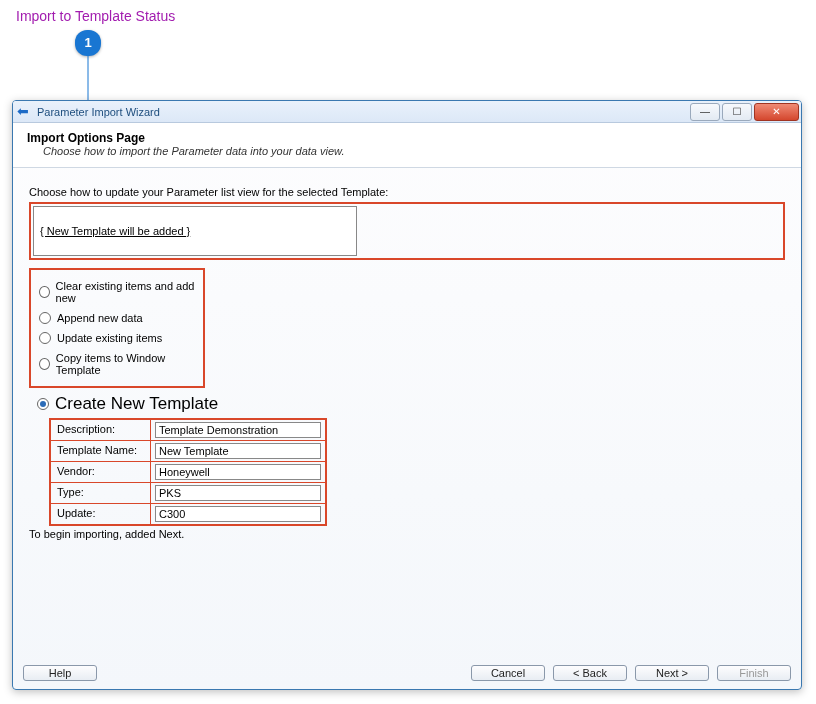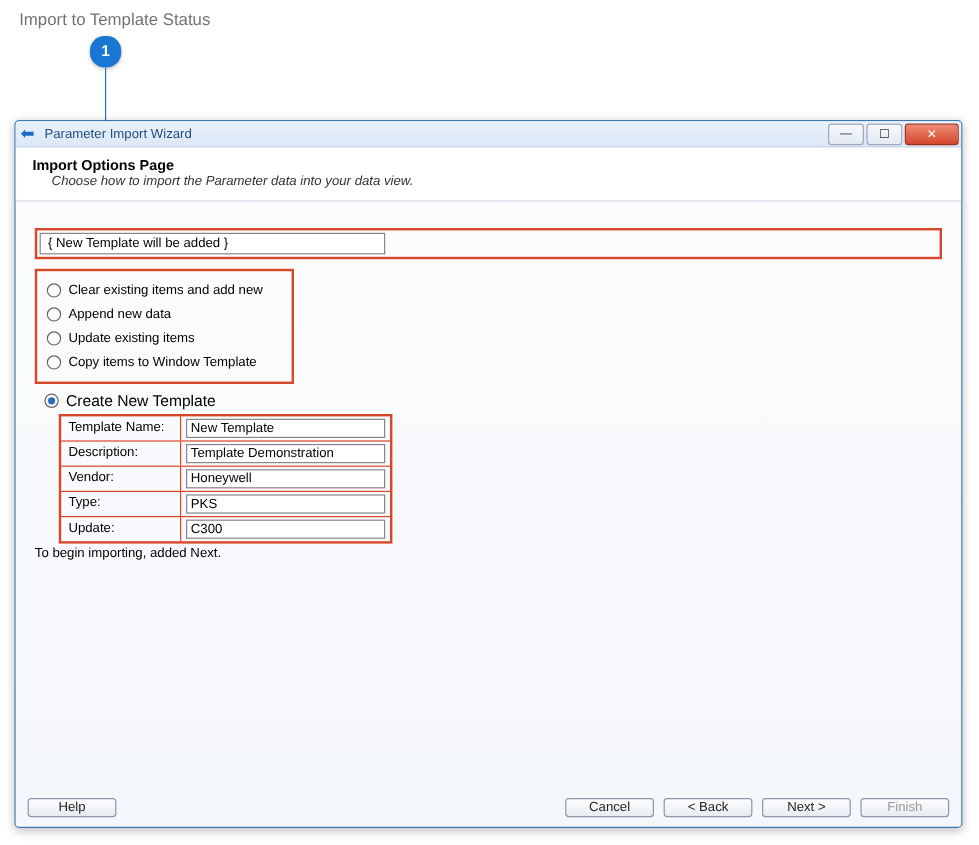--- a/index.html
+++ b/index.html
@@ -12,21 +12,21 @@
     color: #000;
     position: relative;
     width: 816px;
     height: 704px;
   }
   .doc-title {
     position: absolute;
     top: 8px;
     left: 16px;
     font-size: 14px;
-    color: #737373;
+    color: #a21caf;
   }
   .callout-1 {
     position: absolute;
     top: 30px;
     left: 75px;
     width: 26px; height: 26px;
     background: #1976d2;
     border-radius: 12px;
     color: #fff;
     text-align: center;
@@ -87,38 +87,39 @@
     position: relative;
   }
   .prompt { font-size: 11px; }
   .status-box {
     margin-top: 4px;
     border: 2px solid #d9472a;
     padding: 2px;
     display:flex;
   }
   .status-inner {
-    width: 288px;
+    width: 324px;
     border: 1px solid #888;
     background: #fff;
-    padding: 2px 6px;
+    padding: 18px 6px;
     font-size: 11px;
+    text-decoration: underline;
   }
   .radio-group {
     margin-top: 8px;
     border: 2px solid #d9472a;
-    width: 216px;
+    width: 176px;
     padding: 6px 8px 6px 8px;
   }
   .radio-row { display:flex; align-items:center; gap:6px; padding: 4px 0; font-size: 11px; }
   .radio {
     width: 12px; height: 12px; border: 1px solid #666; border-radius: 50%; display:inline-flex; align-items:center; justify-content:center; background:#fff;
   }
   .radio.selected::after { content:""; width:6px; height:6px; border-radius:50%; background:#2b6cb8; display:block; }
-  .create-row { display:flex; align-items:center; gap:6px; padding: 6px 0 4px 8px; font-size:13px; }
+  .create-row { display:flex; align-items:center; gap:6px; padding: 6px 0 4px 8px; font-size:17px; }
   .form-box {
     margin-left: 20px;
     border: 2px solid #d9472a;
     width: 278px;
   }
   .form-row { display:flex; border-bottom: 1px solid #d9472a; }
   .form-row:last-child { border-bottom: none; }
   .form-label { width: 100px; padding: 3px 6px; font-size: 11px; border-right: 1px solid #d9472a; }
   .form-val { flex:1; padding: 2px 4px; }
   .form-val input { width: 100%; border: 1px solid #888; font-size: 11px; padding: 1px 3px; background:#fff; }
@@ -214,20 +215,21 @@
       <div class="win-btn">—</div>
       <div class="win-btn">☐</div>
       <div class="win-btn close">✕</div>
     </div>
   </div>
   <div class="header-pane">
     <div class="h1">Import Options Page</div>
     <div class="sub">Choose how to import the Parameter data into your data view.</div>
   </div>
   <div class="body-pane">
+    <div class="prompt">Choose how to update your Parameter list view for the selected Template:</div>
     <div class="status-box">
       <div class="status-inner">{ New Template will be added }</div>
     </div>
     <div class="radio-group">
       <div class="radio-row">
         <span class="radio"></span>
         <span>Clear existing items and add new</span>
       </div>
       <div class="radio-row">
         <span class="radio"></span>
@@ -241,26 +243,26 @@
         <span class="radio"></span>
         <span>Copy items to Window Template</span>
       </div>
     </div>
     <div class="create-row">
       <span class="radio selected"></span>
       <span>Create New Template</span>
     </div>
     <div class="form-box">
       <div class="form-row">
+        <div class="form-label">Description:</div>
+        <div class="form-val"><input value="Template Demonstration" style=""></div>
+      </div>
+      <div class="form-row">
         <div class="form-label">Template Name:</div>
         <div class="form-val"><input value="New Template" style=""></div>
-      </div>
-      <div class="form-row">
-        <div class="form-label">Description:</div>
-        <div class="form-val"><input value="Template Demonstration" style=""></div>
       </div>
       <div class="form-row">
         <div class="form-label">Vendor:</div>
         <div class="form-val"><input value="Honeywell" style=""></div>
       </div>
       <div class="form-row">
         <div class="form-label">Type:</div>
         <div class="form-val"><input value="PKS" style=""></div>
       </div>
       <div class="form-row">

